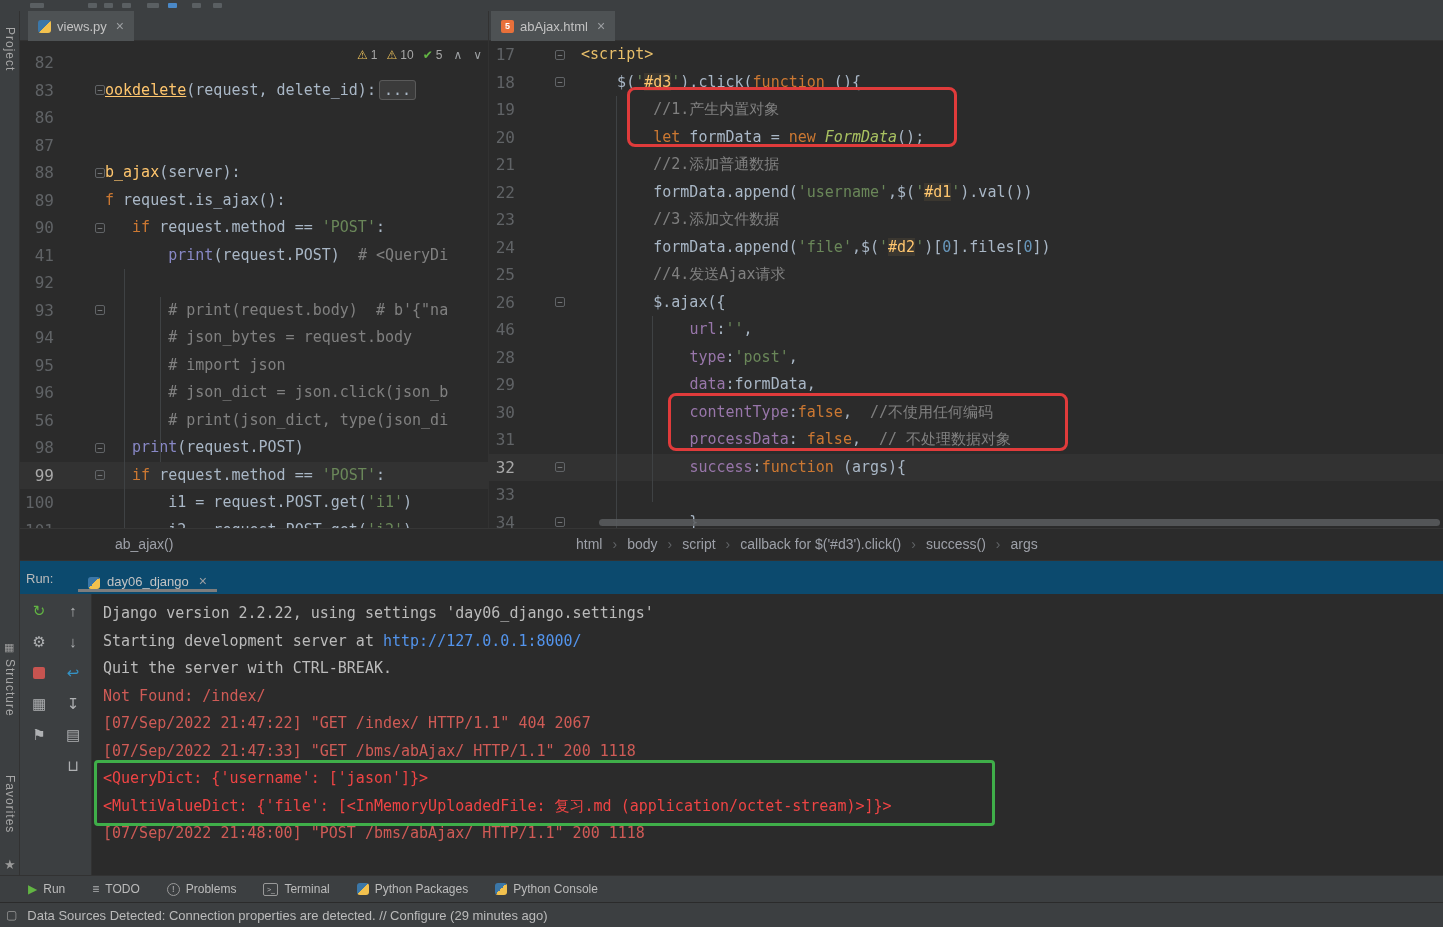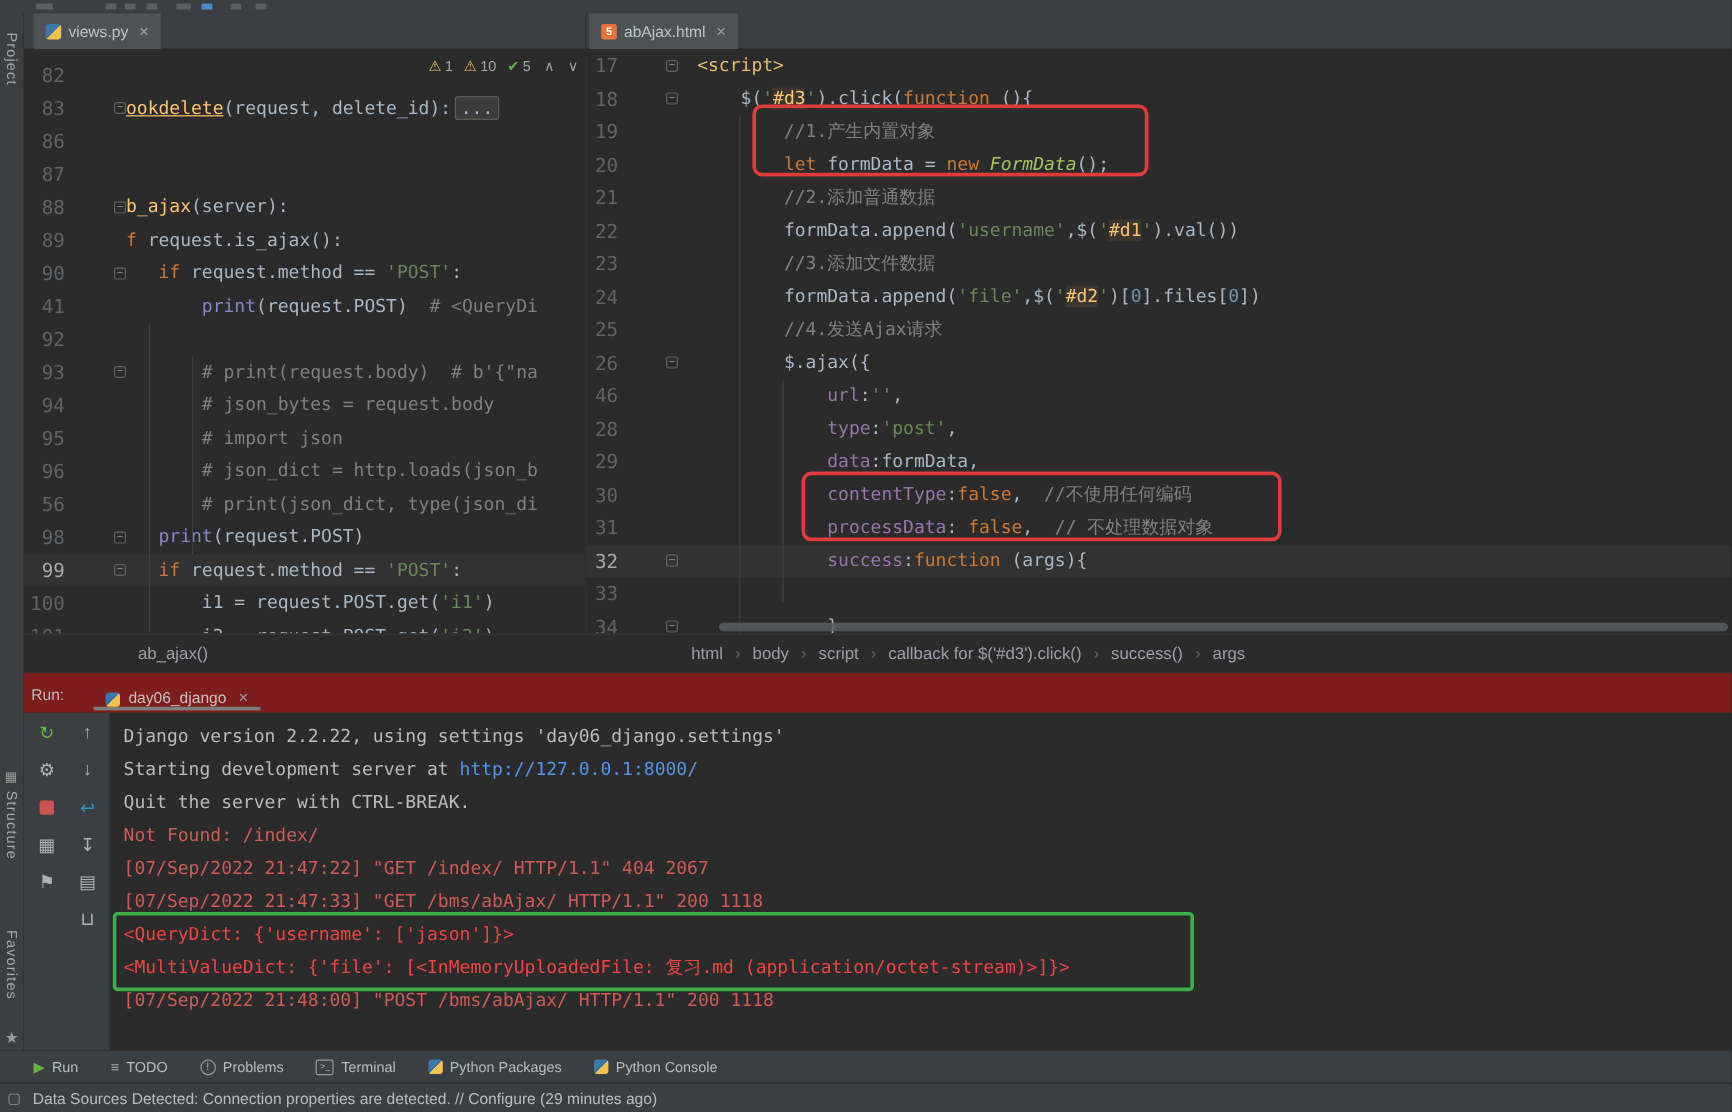--- a/index.html
+++ b/index.html
@@ -76,21 +76,21 @@
 
 
 #breadcrumbs{position:absolute;left:20px;top:528px;width:1423px;height:32px;background:#2b2b2b;
      border-top:1px solid #363636;font-size:14px;color:#9da0a8}
 #breadcrumb-left{position:absolute;left:95px;top:7px;cursor:pointer}
 #breadcrumb-right{position:absolute;left:556px;top:7px;display:flex;gap:10px;align-items:center}
 .bc-item{cursor:pointer}
 .bc-sep{color:#606366}
 
 
-#run-header{position:absolute;left:20px;top:560px;width:1423px;height:34px;background:#7f1d1d;
+#run-header{position:absolute;left:20px;top:560px;width:1423px;height:34px;background:#0c4a6e;
      border-top:1px solid #323232}
 #run-label{position:absolute;left:6px;top:10px;font-size:13px;color:#bbb}
 #run-tab{position:absolute;left:58px;top:2px;height:29px;display:flex;align-items:flex-end;gap:7px;
      padding:0 10px;font-size:13px;color:#c3c3c3;border-bottom:3px solid #7d7d7d;cursor:pointer}
 
 
 #run-toolbar{position:absolute;left:20px;top:594px;width:72px;height:281px;background:#3c3f41;
      border-right:1px solid #323232}
 .tcol{position:absolute;top:6px;display:flex;flex-direction:column;gap:10px;align-items:center;width:28px}
 #tcol1{left:5px}#tcol2{left:39px}
@@ -167,21 +167,21 @@
         <div class="cl"><span class="ln">86</span><span class="foldcol"></span><span class="codetext"></span></div>
         <div class="cl"><span class="ln">87</span><span class="foldcol"></span><span class="codetext"></span></div>
         <div class="cl"><span class="ln">88</span><span class="foldcol"><span class="foldbox">−</span></span><span class="codetext"><span class="tk-f">b_ajax</span><span class="tk-d">(server):</span></span></div>
         <div class="cl"><span class="ln">89</span><span class="foldcol"></span><span class="codetext"><span class="tk-k">f</span><span class="tk-d"> request.is_ajax():</span></span></div>
         <div class="cl"><span class="ln">90</span><span class="foldcol"><span class="foldbox">−</span></span><span class="codetext"><span class="tk-d">   </span><span class="tk-k">if</span><span class="tk-d"> request.method == </span><span class="tk-s">'POST'</span><span class="tk-d">:</span></span></div>
         <div class="cl"><span class="ln">41</span><span class="foldcol"></span><span class="codetext"><span class="tk-d">       </span><span class="tk-b">print</span><span class="tk-d">(request.POST)  </span><span class="tk-c"># &lt;QueryDi</span></span></div>
         <div class="cl"><span class="ln">92</span><span class="foldcol"></span></div>
         <div class="cl"><span class="ln">93</span><span class="foldcol"><span class="foldbox">−</span></span><span class="codetext"><span class="tk-d">       </span><span class="tk-c"># print(request.body)  # b'{"na</span></span></div>
         <div class="cl"><span class="ln">94</span><span class="foldcol"></span><span class="codetext"><span class="tk-d">       </span><span class="tk-c"># json_bytes = request.body</span></span></div>
         <div class="cl"><span class="ln">95</span><span class="foldcol"></span><span class="codetext"><span class="tk-d">       </span><span class="tk-c"># import json</span></span></div>
-        <div class="cl"><span class="ln">96</span><span class="foldcol"></span><span class="codetext"><span class="tk-d">       </span><span class="tk-c"># json_dict = http.loads(json_b</span></span></div>
+        <div class="cl"><span class="ln">96</span><span class="foldcol"></span><span class="codetext"><span class="tk-d">       </span><span class="tk-c"># json_dict = json.click(json_b</span></span></div>
         <div class="cl"><span class="ln">56</span><span class="foldcol"></span><span class="codetext"><span class="tk-d">       </span><span class="tk-c"># print(json_dict, type(json_di</span></span></div>
         <div class="cl"><span class="ln">98</span><span class="foldcol"><span class="foldbox">−</span></span><span class="codetext"><span class="tk-d">   </span><span class="tk-b">print</span><span class="tk-d">(request.POST)</span></span></div>
         <div class="cl caret"><span class="ln">99</span><span class="foldcol"><span class="foldbox">−</span></span><span class="codetext"><span class="tk-d">   </span><span class="tk-k">if</span><span class="tk-d"> request.method == </span><span class="tk-s">'POST'</span><span class="tk-d">:</span></span></div>
         <div class="cl"><span class="ln">100</span><span class="foldcol"></span><span class="codetext"><span class="tk-d">       </span><span class="tk-d">i1 = request.POST.get(</span><span class="tk-s">'i1'</span><span class="tk-d">)</span></span></div>
         <div class="cl"><span class="ln">101</span><span class="foldcol"></span><span class="codetext"><span class="tk-d">       </span><span class="tk-d">i2 = request.POST.get(</span><span class="tk-s">'i2'</span><span class="tk-d">)</span></span></div>
       </div>
     <div class="guide" style="left:104px;top:228px;height:259px"></div>
     <div class="guide" style="left:140px;top:256px;height:165px"></div>
     <div id="inspections">
         <span class="insp-item">

